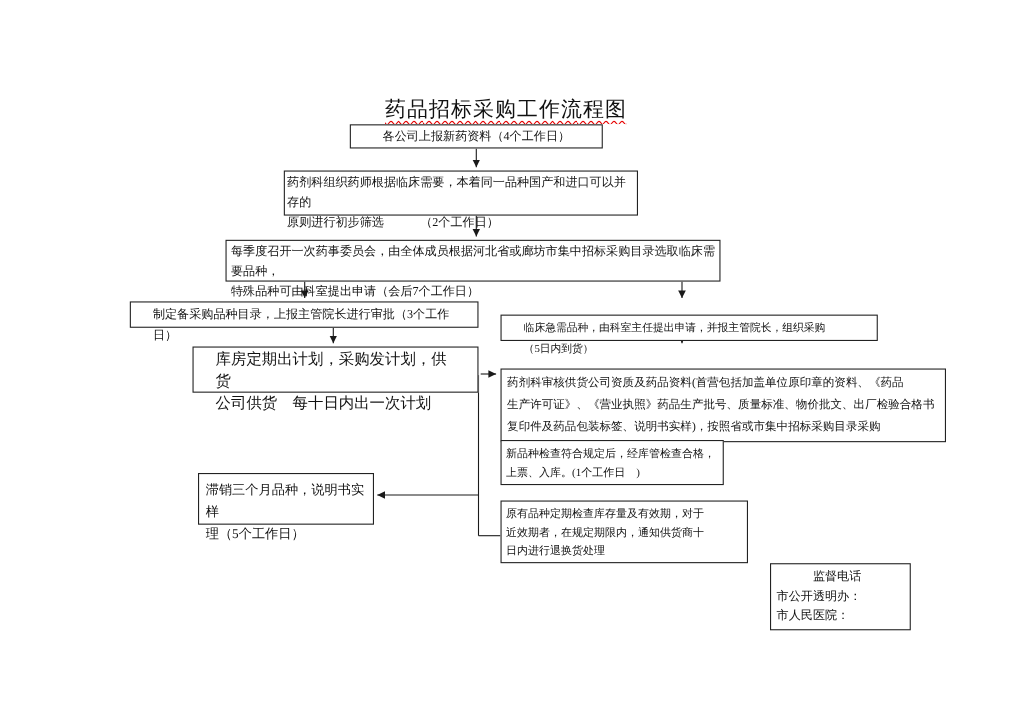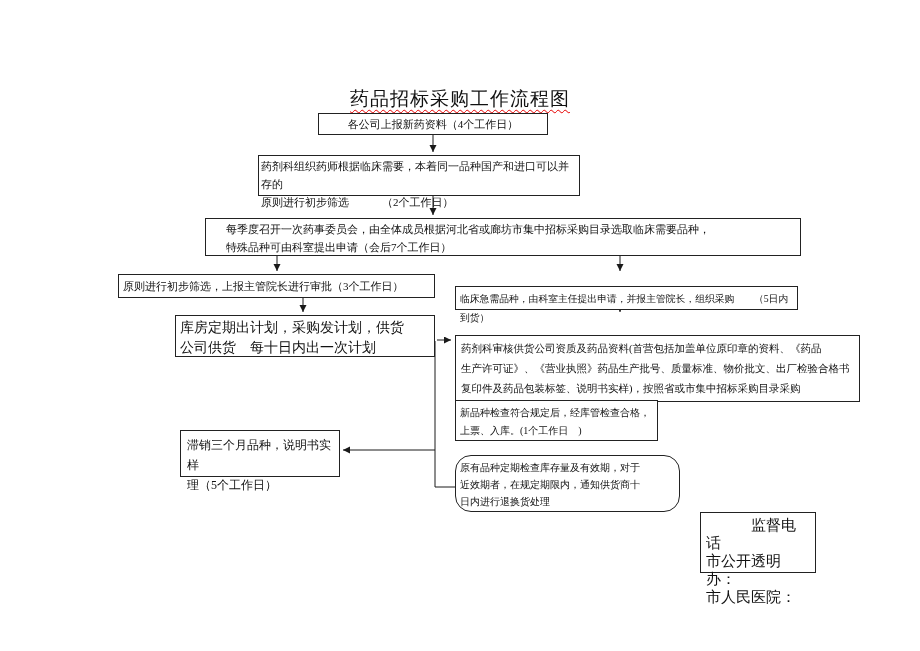--- a/index.html
+++ b/index.html
@@ -28,36 +28,36 @@
     text-decoration-thickness: 1px;
     text-underline-offset: 4px;
   }
   .fbox {
     position: absolute;
     border: 1px solid #222;
     background: #fff;
     box-sizing: border-box;
     font-size: 11px;
     line-height: 18px;
-    padding: 2px 4px;
+    padding: 2px 20px;
     white-space: pre-line;
     text-align: left;
   }
   .fbox.center { text-align: center; }
   #box1  { left: 318px; top: 113px; width: 230px; height: 22px; line-height: 16px; }
   #box2  { left: 258px; top: 155px; width: 322px; height: 41px; padding: 1px 2px; }
-  #box3  { left: 205px; top: 218px; width: 596px; height: 38px; padding: 1px 20px; }
+  #box3  { left: 205px; top: 218px; width: 450px; height: 38px; padding: 1px 4px; }
   #box4  { left: 118px; top: 274px; width: 317px; height: 24px; line-height: 19px; }
   #box5  { left: 455px; top: 274px; width: 343px; height: 24px; font-size: 9.8px; line-height: 19px; margin-top: 12px; }
   #box6  { left: 175px; top: 315px; width: 260px; height: 42px; font-size: 14px; line-height: 20px; }
   #box7  { left: 455px; top: 315px; width: 405px; height: 67px; font-size: 10.5px; line-height: 20px; padding: 3px 5px; margin-top: 20px; }
   #box8  { left: 455px; top: 400px; width: 203px; height: 41px; font-size: 10px; padding: 3px 4px; }
   #box9  { left: 180px; top: 430px; width: 160px; height: 47px; font-size: 12px; line-height: 20px; padding: 4px 6px; }
-  #box10 { left: 455px; top: 455px; width: 225px; height: 57px; font-size: 10px; line-height: 17px; padding: 3px 4px; border-radius: 16px; }
-  #box11 { left: 700px; top: 512px; width: 116px; height: 61px; font-size: 15px; line-height: 18px; padding: 3px 5px; }
+  #box10 { left: 455px; top: 455px; width: 225px; height: 57px; font-size: 10px; line-height: 17px; padding: 3px 4px; }
+  #box11 { left: 700px; top: 512px; width: 128px; height: 61px; font-size: 11px; line-height: 18px; padding: 3px 5px; font-family: Liberation Mono, monospace; }
   .connectors {
     position: absolute;
     left: 0; top: 0;
     pointer-events: none;
   }
   .connectors line { stroke: #1a1a1a; stroke-width: 1; }
 </style>
 </head>
 <body>
 
@@ -80,21 +80,21 @@
   <line x1="435" y1="341" x2="435" y2="487"></line>
   <line x1="435" y1="487" x2="455" y2="487"></line>
   <line x1="435" y1="450" x2="343" y2="450" marker-end="url(#ah)"></line>
 </svg>
 
 <div class="fbox center" id="box1">各公司上报新药资料（4个工作日）</div>
 <div class="fbox" id="box2">药剂科组织药师根据临床需要，本着同一品种国产和进口可以并存的
 原则进行初步筛选　　　（2个工作日）</div>
 <div class="fbox" id="box3">每季度召开一次药事委员会，由全体成员根据河北省或廊坊市集中招标采购目录选取临床需要品种，
 特殊品种可由科室提出申请（会后7个工作日）</div>
-<div class="fbox" id="box4">原则进行初步筛选，上报主管院长进行审批（3个工作日）</div>
+<div class="fbox" id="box4">制定备采购品种目录，上报主管院长进行审批（3个工作日）</div>
 <div class="fbox" id="box5">临床急需品种，由科室主任提出申请，并报主管院长，组织采购　　（5日内到货）</div>
 <div class="fbox" id="box6">库房定期出计划，采购发计划，供货
 公司供货　每十日内出一次计划</div>
 <div class="fbox" id="box7">药剂科审核供货公司资质及药品资料(首营包括加盖单位原印章的资料、《药品
 生产许可证》、《营业执照》药品生产批号、质量标准、物价批文、出厂检验合格书
 复印件及药品包装标签、说明书实样)，按照省或市集中招标采购目录采购</div>
 <div class="fbox" id="box8">新品种检查符合规定后，经库管检查合格，
 上票、入库。(1个工作日　)</div>
 <div class="fbox" id="box9">滞销三个月品种，说明书实样
 理（5个工作日）</div>

